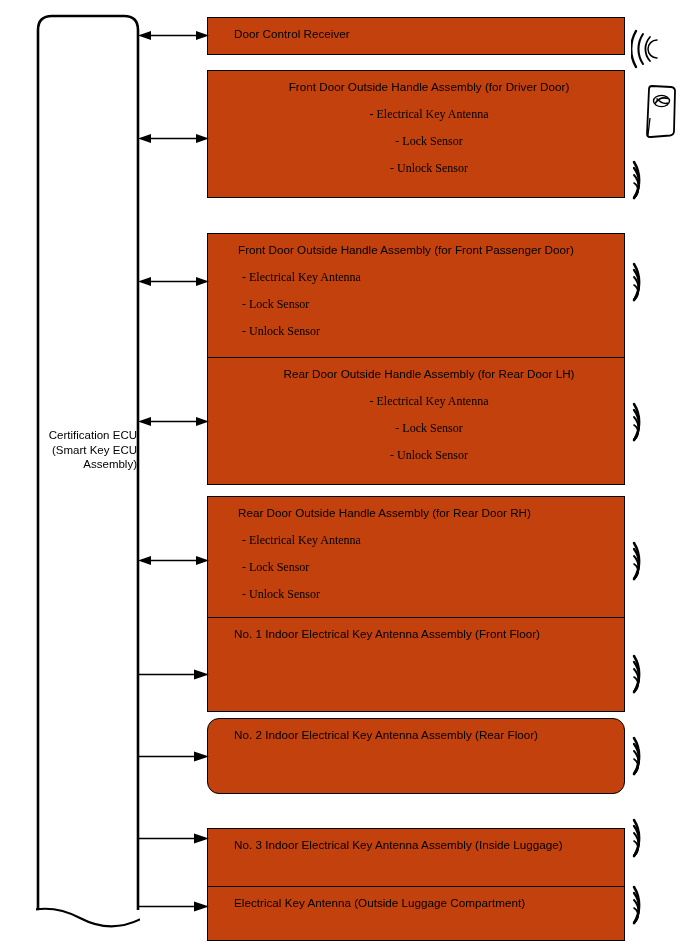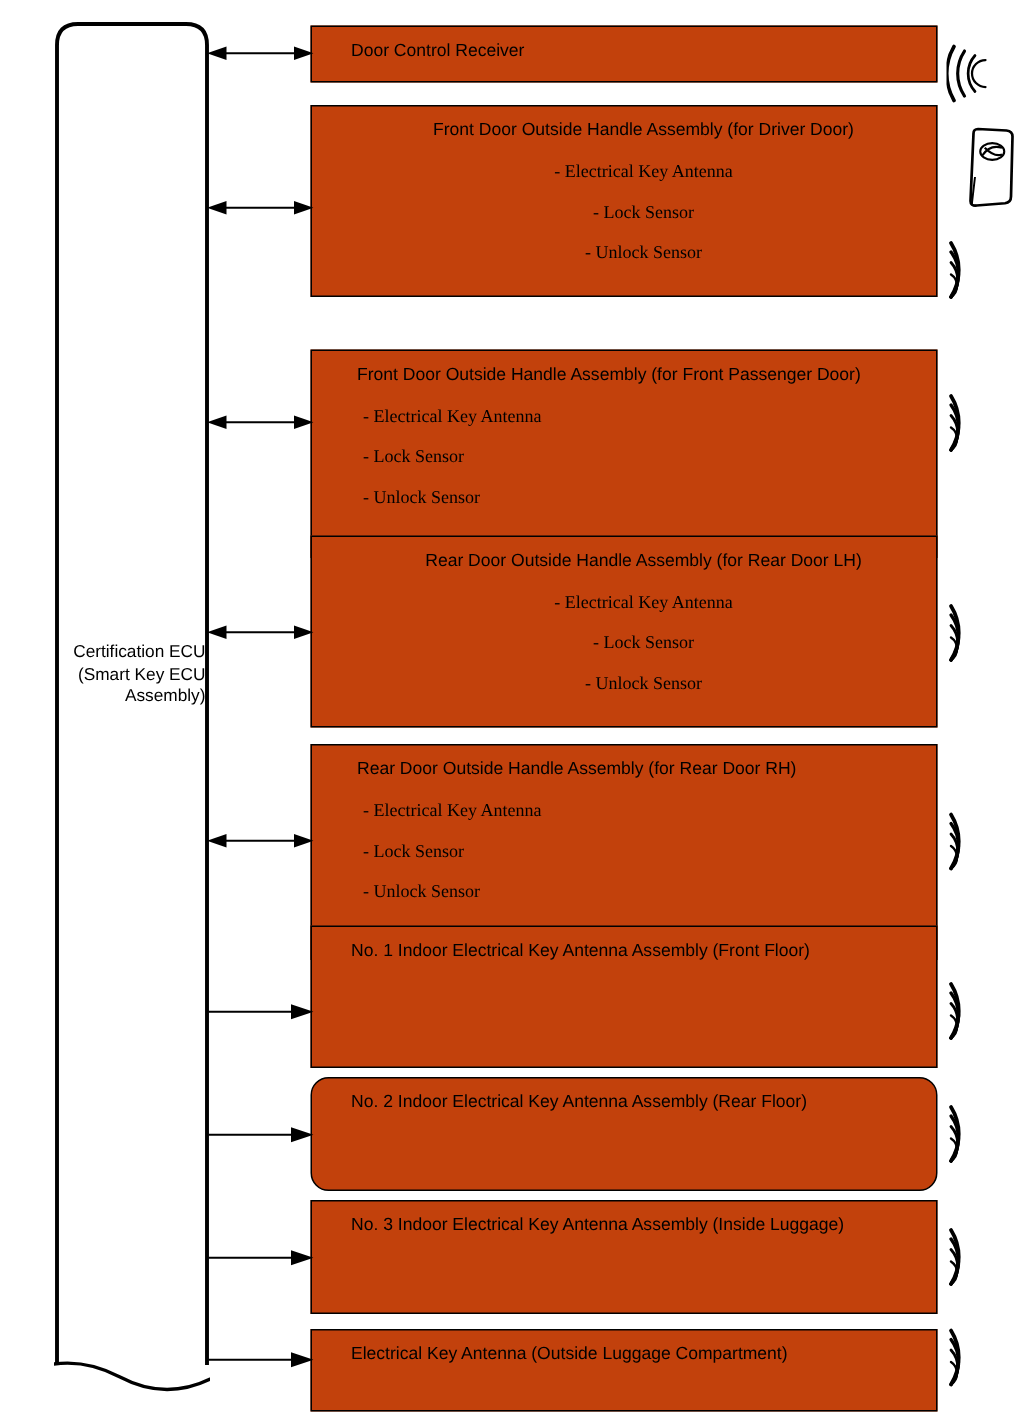--- a/index.html
+++ b/index.html
@@ -132,21 +132,21 @@
   </div>
 
   <div class="node-box title-only" style="top:617px; height:95px;">
     <div class="node-title">No. 1 Indoor Electrical Key Antenna Assembly (Front Floor)</div>
   </div>
 
   <div class="node-box title-only" style="top:718px; height:76px;border-radius:12px;">
     <div class="node-title">No. 2 Indoor Electrical Key Antenna Assembly (Rear Floor)</div>
   </div>
 
-  <div class="node-box title-only" style="top:800px; height:76px;">
+  <div class="node-box title-only" style="top:828px; height:76px;">
     <div class="node-title">No. 3 Indoor Electrical Key Antenna Assembly (Inside Luggage)</div>
   </div>
 
   <div class="node-box title-only" style="top:886px; height:55px;">
     <div class="node-title">Electrical Key Antenna (Outside Luggage Compartment)</div>
   </div>
 
   <svg class="connector" style="top:30px;" viewBox="0 0 71 11" width="71" height="11">
     <line x1="10" y1="5.5" x2="61" y2="5.5" stroke="#000" stroke-width="1.4"></line>
     <polygon points="0,5.5 13,1 13,10" fill="#000"></polygon>

